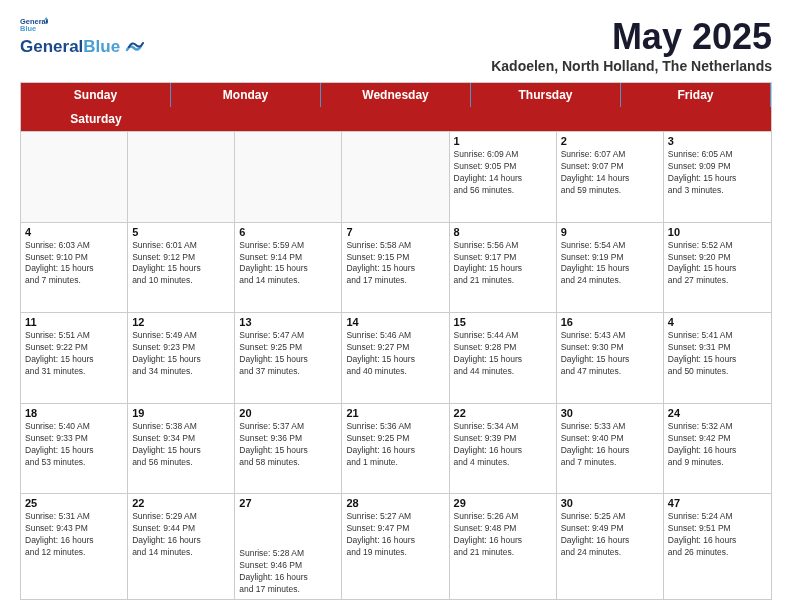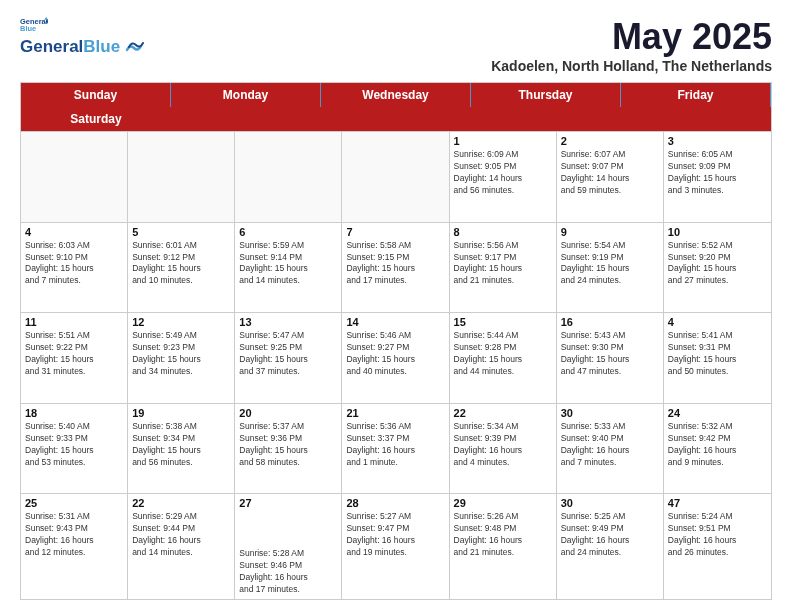--- a/index.html
+++ b/index.html
@@ -284,21 +284,21 @@
           <div class="cal-cell">
             <div class="day-num">20</div>
             <div class="day-info" style="white-space: pre-line;">Sunrise: 5:37 AM
 Sunset: 9:36 PM
 Daylight: 15 hours
 and 58 minutes.</div>
           </div>
           <div class="cal-cell">
             <div class="day-num">21</div>
             <div class="day-info" style="white-space: pre-line;">Sunrise: 5:36 AM
-Sunset: 3:37 PM
+Sunset: 9:25 PM
 Daylight: 16 hours
 and 1 minute.</div>
           </div>
           <div class="cal-cell">
             <div class="day-num">22</div>
             <div class="day-info" style="white-space: pre-line;">Sunrise: 5:34 AM
 Sunset: 9:39 PM
 Daylight: 16 hours
 and 4 minutes.</div>
           </div>

